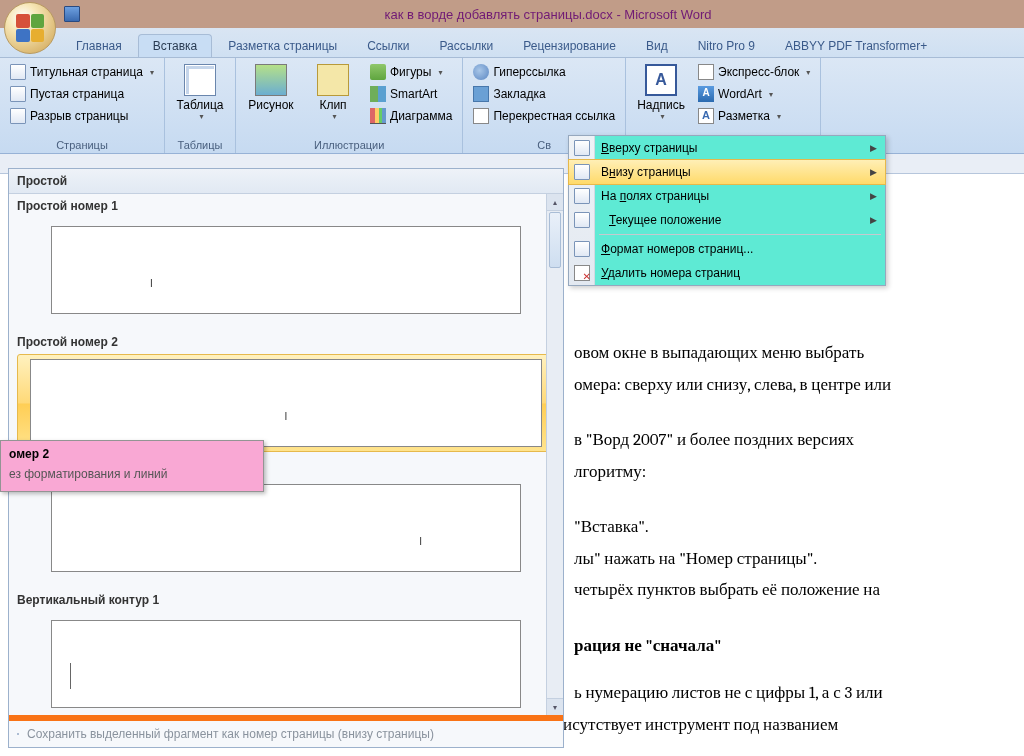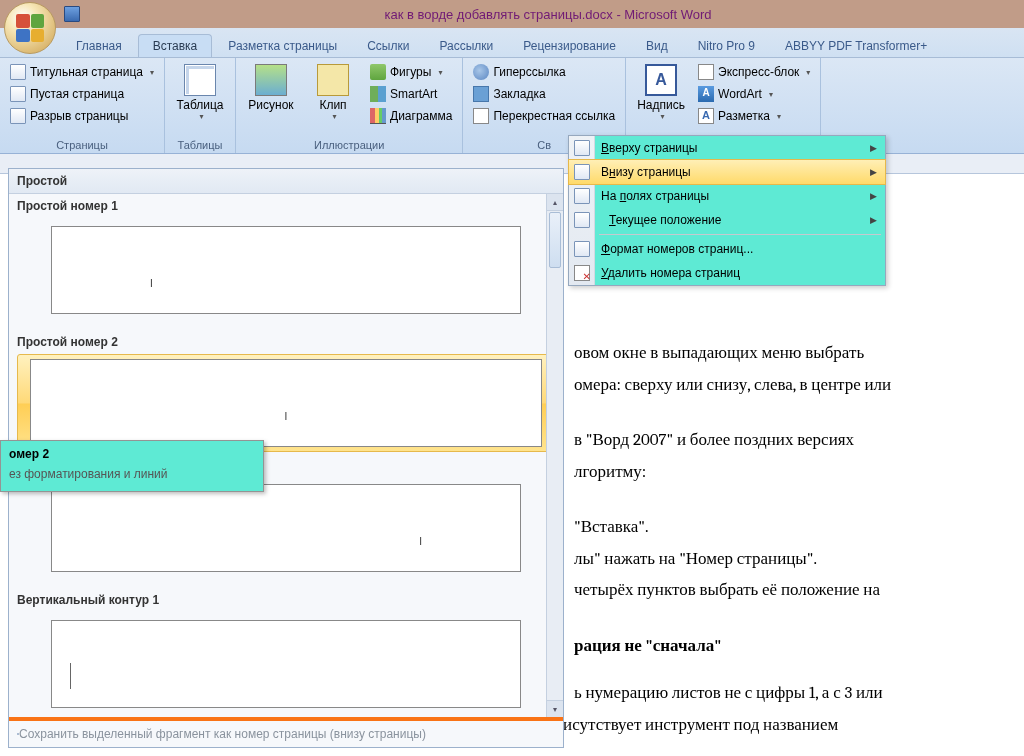--- a/index.html
+++ b/index.html
@@ -41,26 +41,26 @@
   .gallery { position: absolute; left: 8px; top: 168px; width: 556px; height: 580px; background: #f6f8fb; border: 1px solid #9cb1cc; z-index: 35; display: flex; flex-direction: column; }
   .gal-header { background: linear-gradient(#eef2f8,#e1e9f3); padding: 5px 8px; font-weight: bold; color: #333; border-bottom: 1px solid #c4d0e0; }
   .gal-scroll { flex: 1; overflow: hidden; position: relative; }
   .gal-item-title { padding: 5px 8px; font-weight: bold; color: #333; font-size: 12px; }
   .gal-preview { margin: 4px 22px 12px; height: 88px; background: #fff; border: 1px solid #888; position: relative; }
   .gal-item.hl .gal-preview-wrap { background: linear-gradient(#fff1bf, #ffd978 50%, #ffce55 51%, #ffe48e); border: 1px solid #e6b94c; margin: 0 8px; padding: 4px 12px; border-radius: 3px; }
   .gal-item.hl .gal-preview { margin: 0; }
   .gal-item .gal-preview-wrap { margin: 0 8px; padding: 4px 12px; }
   .pg-num { position: absolute; font-size: 10px; color: #333; }
   .vline { width: 1px; height: 26px; background: #666; position: absolute; bottom: 18px; left: 18px; }
-  .gal-footer { border-top: 4px solid #f97316; padding: 6px 8px; display: flex; align-items: center; color: #8a939e; }
+  .gal-footer { border-top: 6px solid #f97316; padding: 6px 8px; display: flex; align-items: center; gap: 8px; color: #8a939e; }
   .gal-scrollbar { position: absolute; right: 0; top: 0; bottom: 0; width: 17px; background: #e8edf4; border-left: 1px solid #c4d0e0; }
   .gal-scrollbar .sb-btn { height: 17px; background: #dce4ef; border-bottom: 1px solid #c4d0e0; font-size: 8px; text-align: center; line-height: 17px; color: #556; }
   .gal-scrollbar .sb-btn.bot { position: absolute; bottom: 0; width: 100%; border-top: 1px solid #c4d0e0; border-bottom: none; }
   .gal-scrollbar .thumb { position: absolute; top: 18px; left: 2px; right: 2px; height: 56px; background: linear-gradient(#e9f0f9,#cedef0); border: 1px solid #a9bdd6; border-radius: 2px; }
-  .tooltip-box { position: absolute; left: 0; top: 440px; width: 264px; background: #5eead4; border: 1px solid #949494; box-shadow: 2px 2px 4px rgba(0,0,0,.25); z-index: 50; padding: 0; }
+  .tooltip-box { position: absolute; left: 0; top: 440px; width: 264px; background: #f9a8d4; border: 1px solid #949494; box-shadow: 2px 2px 4px rgba(0,0,0,.25); z-index: 50; padding: 0; }
   .tooltip-title { font-weight: bold; padding: 6px 8px; }
   .tooltip-desc { padding: 0 8px 10px; color: #555; }
   .icon-page { background: linear-gradient(#fff,#e0e8f4); border: 1px solid #7a94b8; border-radius: 1px; }
   .icon-table { background: #fff; border: 1px solid #6a86ad; box-shadow: inset 0 0 0 1px #fff, inset 3px 0 0 1px #c5d5ea, inset 0 3px 0 1px #c5d5ea; }
   .icon-pic { background: linear-gradient(#b5e088,#6baed1); border: 1px solid #7a7a7a; }
   .icon-clip { background: #f4e7a8; border: 1px solid #b89a3a; position: relative; }
   .icon-chart { background: linear-gradient(90deg,#d66 30%,#fc6 30% 55%,#6c6 55% 78%,#69c 78%); border-bottom: 1px solid #555; }
   .icon-link { background: radial-gradient(circle at 40% 40%, #a8c6e8,#5a86c2); border-radius: 50%; }
   .icon-textbox { background: #fff; border: 2px solid #37599a; display: flex; align-items: center; justify-content: center; color: #37599a; font-weight: bold; font-size: 16px; }
   .underline-acc { text-decoration: underline; }

